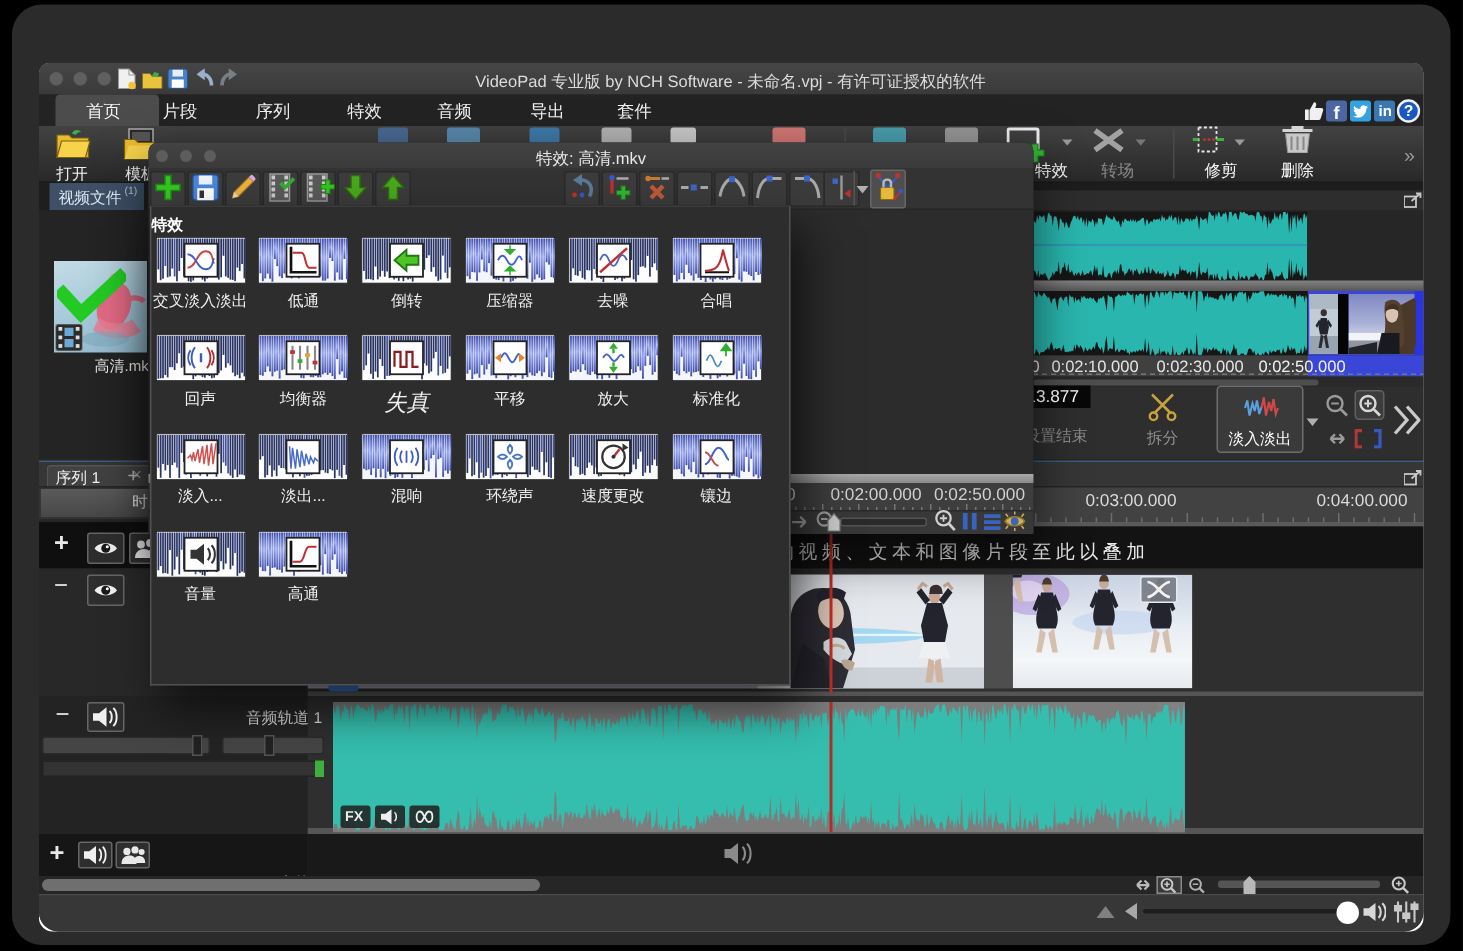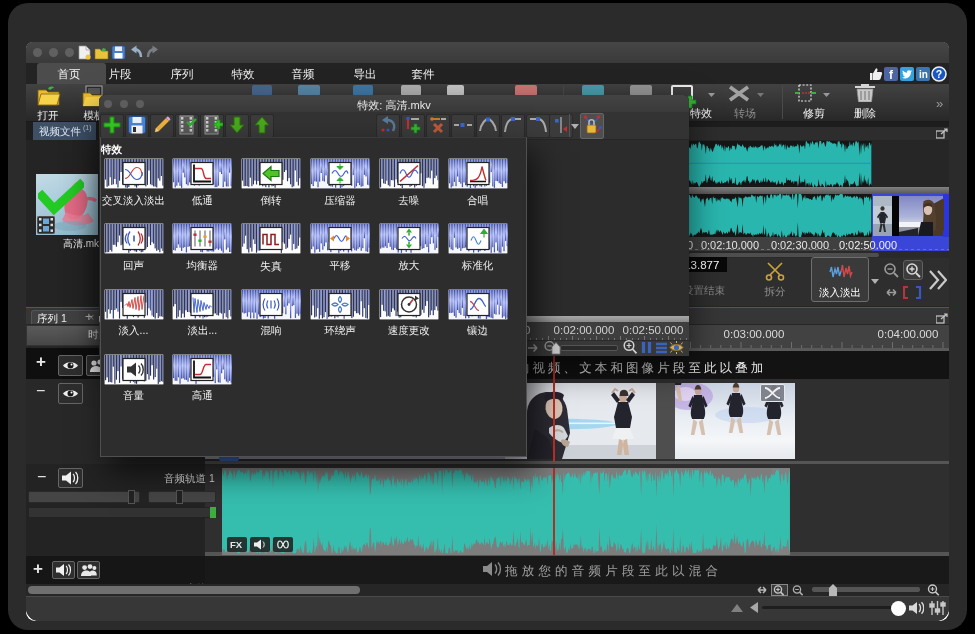--- a/index.html
+++ b/index.html
@@ -32,20 +32,21 @@
         <rect x="3.5" y="8" width="8" height="5.5" fill="#fff"></rect>
       </svg>
 <svg class="ab" style="left:102px;top:2px;" width="16" height="16" viewBox="0 0 16 16">
         <path d="M13 13c0-5-3-8-8-8" fill="none" stroke="#9ab0c8" stroke-width="2.4"></path>
         <path d="M8.5 1.5L3 5.5l5.5 4z" fill="#9ab0c8"></path>
       </svg>
 <svg class="ab" style="left:119px;top:2px;" width="16" height="16" viewBox="0 0 16 16">
         <path d="M3 13c0-5 3-8 8-8" fill="none" stroke="#7a7f84" stroke-width="2.4"></path>
         <path d="M7.5 1.5L13 5.5l-5.5 4z" fill="#7a7f84"></path>
       </svg>
+<div class="ab t" style="left:461px;top:5px;transform:translateX(-50%);font-size:11px;color:#dcdcdc;">VideoPad 专业版 by NCH Software - 未命名.vpj - 有许可证授权的软件</div>
 <div class="ab" style="left:0px;top:21px;width:923px;height:21px;background:#232323;"></div>
 <div class="ab" style="left:11px;top:21px;width:69px;height:21px;background:#4c4c4c;border-radius:3px 3px 0 0;"></div>
 <div class="ab t" style="left:43px;top:25px;transform:translateX(-50%);font-size:11.5px;color:#f2f2f2;">首页</div>
 <div class="ab t" style="left:94px;top:25px;transform:translateX(-50%);font-size:11.5px;color:#f2f2f2;">片段</div>
 <div class="ab t" style="left:156px;top:25px;transform:translateX(-50%);font-size:11.5px;color:#f2f2f2;">序列</div>
 <div class="ab t" style="left:217px;top:25px;transform:translateX(-50%);font-size:11.5px;color:#f2f2f2;">特效</div>
 <div class="ab t" style="left:277px;top:25px;transform:translateX(-50%);font-size:11.5px;color:#f2f2f2;">音频</div>
 <div class="ab t" style="left:339px;top:25px;transform:translateX(-50%);font-size:11.5px;color:#f2f2f2;">导出</div>
 <div class="ab t" style="left:397px;top:25px;transform:translateX(-50%);font-size:11.5px;color:#f2f2f2;">套件</div>
 <svg class="ab" style="left:843px;top:25px;" width="14" height="14" viewBox="0 0 14 14">
@@ -426,21 +427,20 @@
         <circle cx="4.6" cy="4.6" r="2.4" fill="#e8e8e8"></circle>
         <circle cx="10" cy="3.6" r="2.4" fill="#e8e8e8"></circle>
         <circle cx="14.4" cy="5" r="2" fill="#e8e8e8"></circle>
         <path d="M1 13c0-4 2.6-5.6 5.4-5.6S11 9 11 13zM8.6 12.4c0-3.6 2.8-5.4 5.4-4.6 1.8.6 2.8 1.8 2.8 4.6z" fill="#e8e8e8"></path>
       </svg>
 <div class="ab t" style="left:160px;top:522px;font-size:10.5px;color:#7e7e7e;margin-top:18px;">音轨 2</div>
 <svg class="ab" style="left:456px;top:519px;" width="20" height="16" viewBox="0 0 20 16">
         <path d="M1 5h4l5-4v14l-5-4H1z" fill="#8a8a8a"></path>
         <path d="M13 3.5c2.2 2 2.2 7 0 9M16 1.5c3.2 3 3.2 10 0 13" stroke="#8a8a8a" stroke-width="1.4" fill="none"></path>
       </svg>
-<div class="ab t" style="left:479px;top:521px;font-size:12.5px;color:#a0a0a0;letter-spacing:4.2px;">拖放您的音频片段至此以混合</div>
 <div class="ab" style="left:193px;top:413px;width:20px;height:6px;background:#3a6ec2;border-radius:2px;"></div>
 <div class="ab" style="left:0px;top:542px;width:923px;height:11.5px;background:#262626;"></div>
 <div class="ab" style="left:2px;top:543.5px;width:332px;height:8.5px;background:#6f6f6f;border-radius:4px;"></div>
 <svg class="ab" style="left:728px;top:542px;" width="16" height="12" viewBox="0 0 16 12">
         <path d="M4 6h8M4 6l3-3M4 6l3 3M12 6l-3-3M12 6l-3 3" stroke="#b8b8b8" stroke-width="1.5" fill="none"></path>
       </svg>
 <div class="ab" style="left:745px;top:541.5px;width:17px;height:12.5px;background:#3a3a3a;border:1px solid #888;"></div>
 <svg class="ab" style="left:746px;top:542px;" width="15" height="12" viewBox="0 0 15 12">
         <circle cx="6" cy="5.5" r="3.6" fill="none" stroke="#c8c8c8" stroke-width="1.3"></circle>
         <path d="M8.6 8.1l3 3" stroke="#c8c8c8" stroke-width="1.5"></path>
@@ -1123,21 +1123,21 @@
         <rect x="52.15" y="1" width="1.15" height="19.9" fill="#2a3464"></rect>
         <rect x="53.70" y="1" width="1.15" height="25.1" fill="#45539a"></rect>
         <rect x="55.25" y="1" width="1.15" height="24.5" fill="#2a3464"></rect>
         <rect x="56.80" y="1" width="1.15" height="21.8" fill="#2a3464"></rect>
         <rect x="58.35" y="1" width="1.15" height="13.6" fill="#2a3464"></rect>
         <g transform="translate(19,4.5)">
           <rect x="0" y="0" width="22" height="22" fill="#fff" stroke="#222" stroke-width="1.2"></rect>
           <path d="M3 17V7h4v10h4V7h4v10h4" stroke="#8a1d1d" stroke-width="1.5" fill="none"></path>
         </g>
       </svg>
-<div class="ab t" style="left:245.1px;top:216.8px;transform:translateX(-50%);font-size:11px;color:#f0f0f0;">失真</div>
+<div class="ab t" style="left:245.1px;top:216.8px;transform:translateX(-50%);font-size:15px;color:#f0f0f0;font-style:italic;">失真</div>
 <svg class="ab" style="left:283.9px;top:181.3px;" width="60" height="31" viewBox="0 0 60 31">
         <rect width="60" height="31" fill="#f4f6fc" stroke="#0a0a0a" stroke-width="1"></rect>
         <defs>
           <linearGradient id="bg109" x1="0" y1="0" x2="0" y2="1">
             <stop offset="0" stop-color="#3f4ea8"></stop>
             <stop offset=".45" stop-color="#9aa8f0"></stop>
             <stop offset="1" stop-color="#3f4ea8"></stop>
           </linearGradient>
         </defs>
         <rect x="1.00" y="1" width="1.25" height="25.1" fill="url(#bg109)"></rect>

